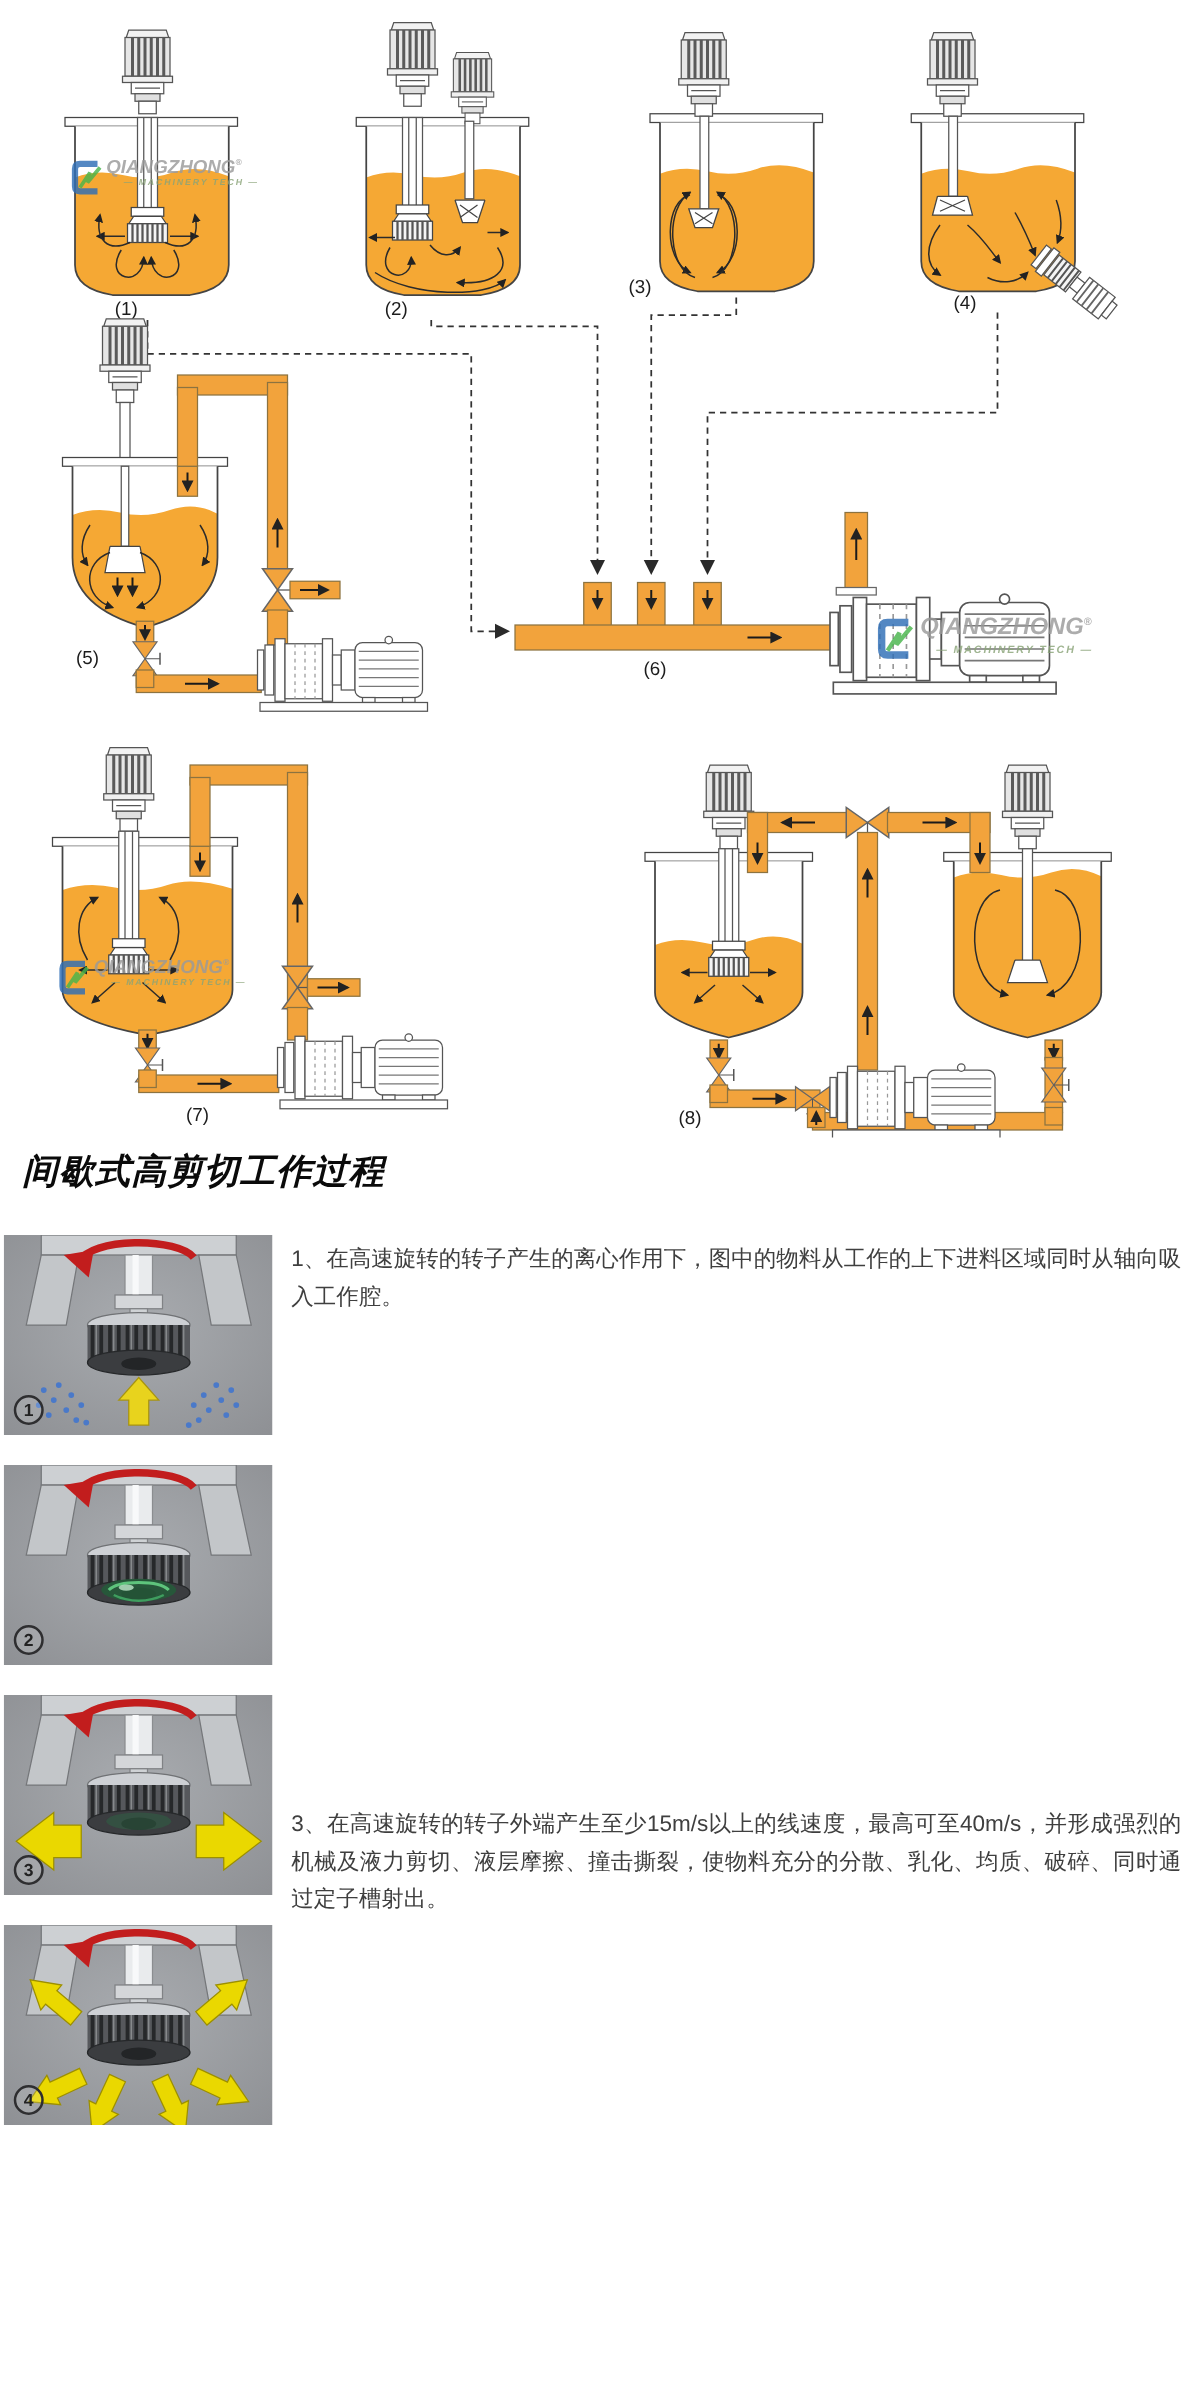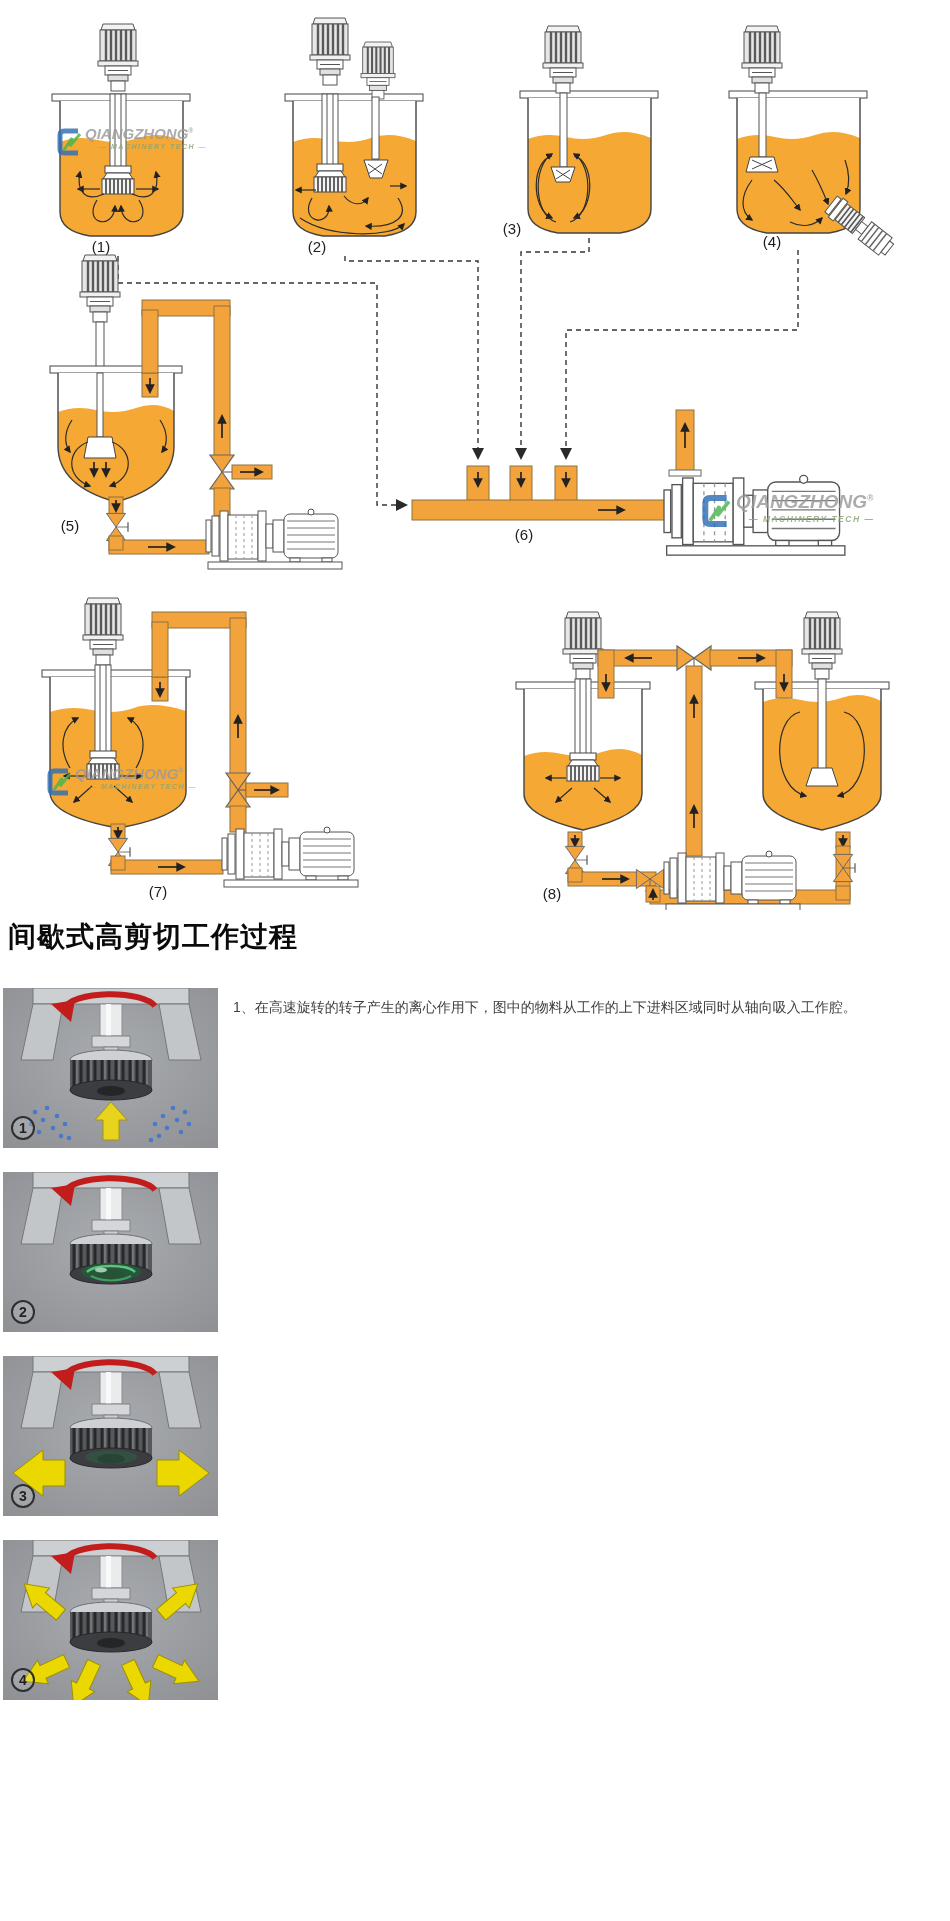--- a/index.html
+++ b/index.html
@@ -16,25 +16,25 @@
   
   .wm{position:absolute;display:flex;align-items:flex-start;gap:3px;opacity:.82;pointer-events:none;}
   .wm-mark{flex:0 0 auto;}
   .wm-name{font-style:italic;font-weight:bold;color:#9a9a9a;line-height:1;display:block;white-space:nowrap;}
   .wm-name sup{font-size:.45em;color:#9a9a9a;}
   .wm-sub{display:block;color:#8aa478;letter-spacing:1.5px;font-weight:bold;font-style:italic;white-space:nowrap;padding-left:14px;}
   .wm-sub::before{content:"— ";} .wm-sub::after{content:" —";}
   .wm.small .wm-name{font-size:15px;} .wm.small .wm-sub{font-size:7px;margin-top:2px;}
   .wm.big .wm-name{font-size:19px;} .wm.big .wm-sub{font-size:8.5px;margin-top:3px;}
   
-  .page-title{position:absolute;left:8px;top:918px;margin:0;font-size:28px;font-weight:900;
-              color:#0a0a0a;letter-spacing:1px;}
+  .page-title{position:absolute;left:18px;top:918px;margin:0;font-size:28px;font-weight:900;
+              color:#0a0a0a;letter-spacing:1px;font-style:italic;}
   .step{position:absolute;left:0;width:950px;height:184px;}
   .step-img{position:absolute;left:3px;top:0;width:215px;height:160px;display:block;}
-  .step-text{position:absolute;left:233px;width:712px;margin:0;font-size:14px;line-height:30px;
+  .step-text{position:absolute;left:233px;width:712px;margin:0;font-size:18px;line-height:30px;
              color:#3f3f3f;text-align:justify;}
   .s1{top:988px;}  .s1 .step-text{top:4px;}
   .s2{top:1172px;} .s2 .step-text{top:52px;}
   .s3{top:1356px;} .s3 .step-text{top:88px;}
   .s4{top:1540px;} .s4 .step-text{top:100px;}
 </style>
 </head>
 <body>
 
 <div class="canvas">
@@ -448,20 +448,21 @@
       <rect width="215" height="160" fill="url(#bgG)"></rect>
       <use href="#machine"></use>
       <g fill="#EAD800" stroke="#9c8f00">
         <polygon points="62,104 62,130 40,130 40,140 10,117 40,94 40,104"></polygon>
         <polygon points="154,104 154,130 176,130 176,140 206,117 176,94 176,104"></polygon>
       </g>
       <ellipse cx="108" cy="101" rx="26" ry="7" fill="#2e6343" opacity="0.5"></ellipse>
       <circle cx="20" cy="140" r="11" fill="rgba(240,240,240,.18)" stroke="#2e2e30" stroke-width="2"></circle>
       <text x="20" y="145" font-size="14" font-weight="bold" fill="#222" text-anchor="middle">3</text>
     </svg>
+    <p class="step-text">3、在高速旋转的转子外端产生至少15m/s以上的线速度，最高可至40m/s，并形成强烈的机械及液力剪切、液层摩擦、撞击撕裂，使物料充分的分散、乳化、均质、破碎、同时通过定子槽射出。</p>
   </div>
 
   <div class="step s4">
     <svg class="step-img" viewBox="0 0 215 160">
       <rect width="215" height="160" fill="url(#bgG)"></rect>
       <use href="#machine"></use>
       <g fill="#EAD800" stroke="#9c8f00">
         <use href="#fatA" transform="translate(38,58) rotate(-140)"></use>
         <use href="#fatA" transform="translate(178,58) rotate(-40)"></use>
         <use href="#fatA" transform="translate(40,132) rotate(155)"></use>

